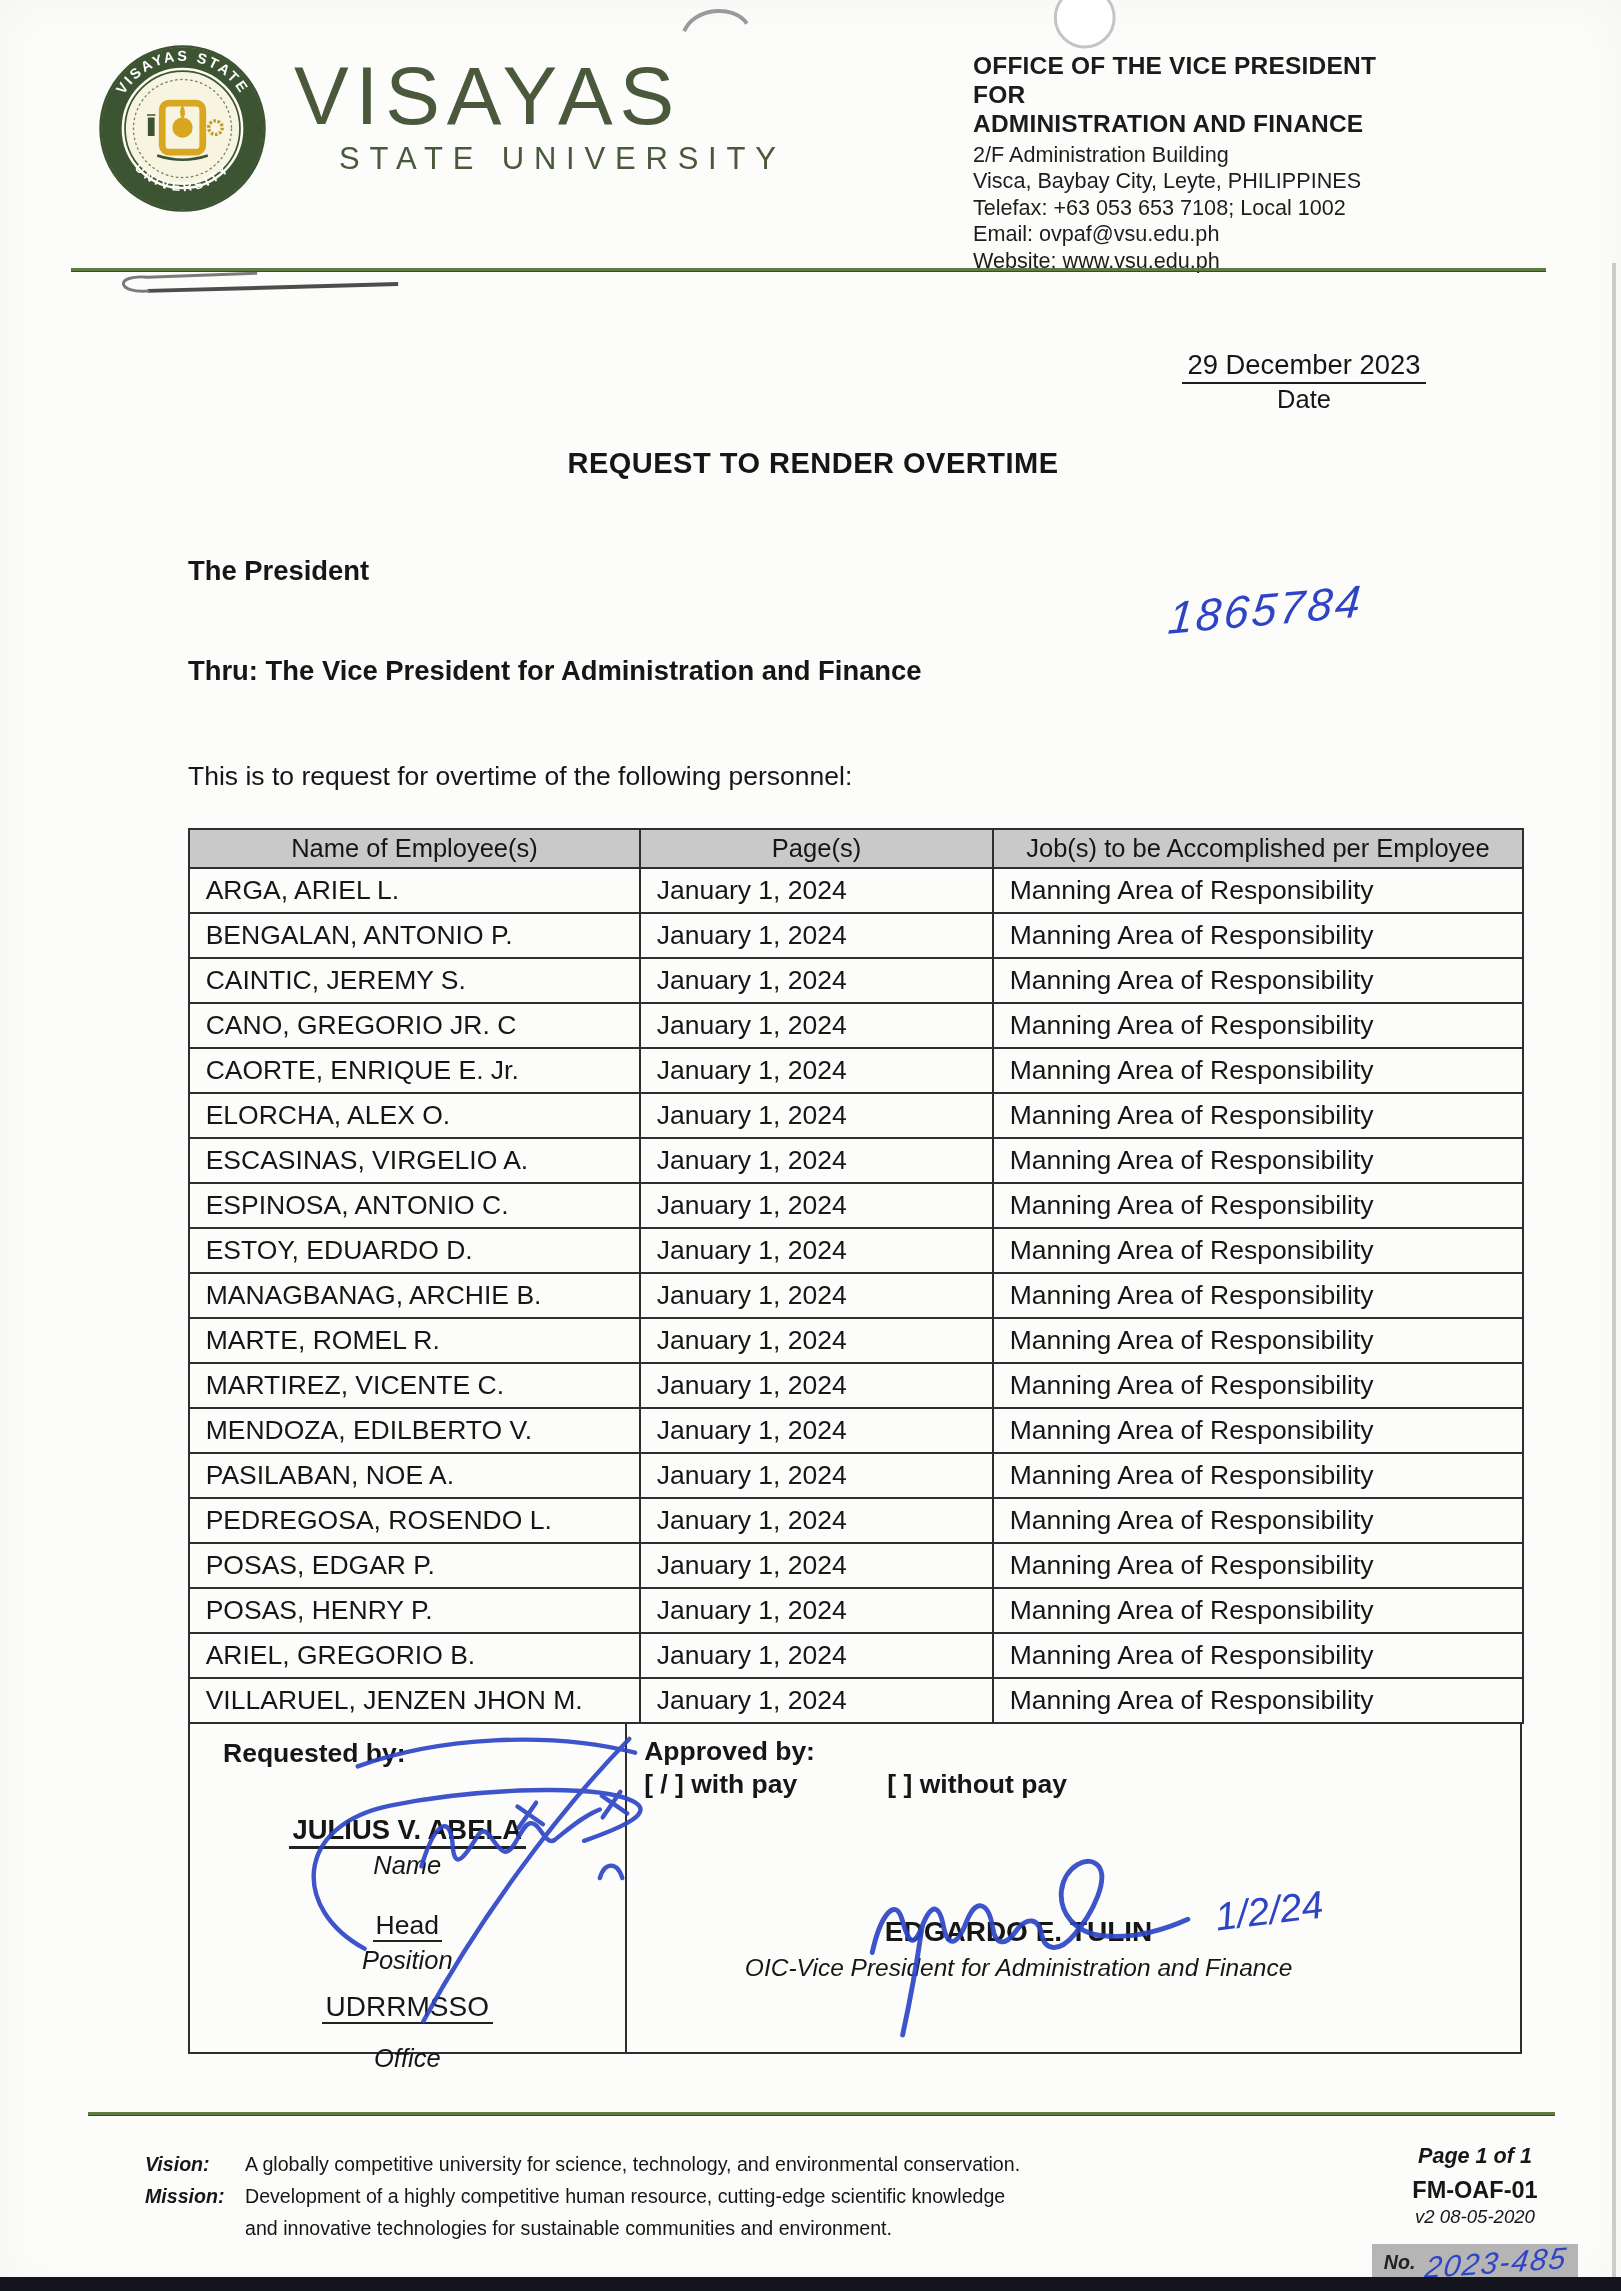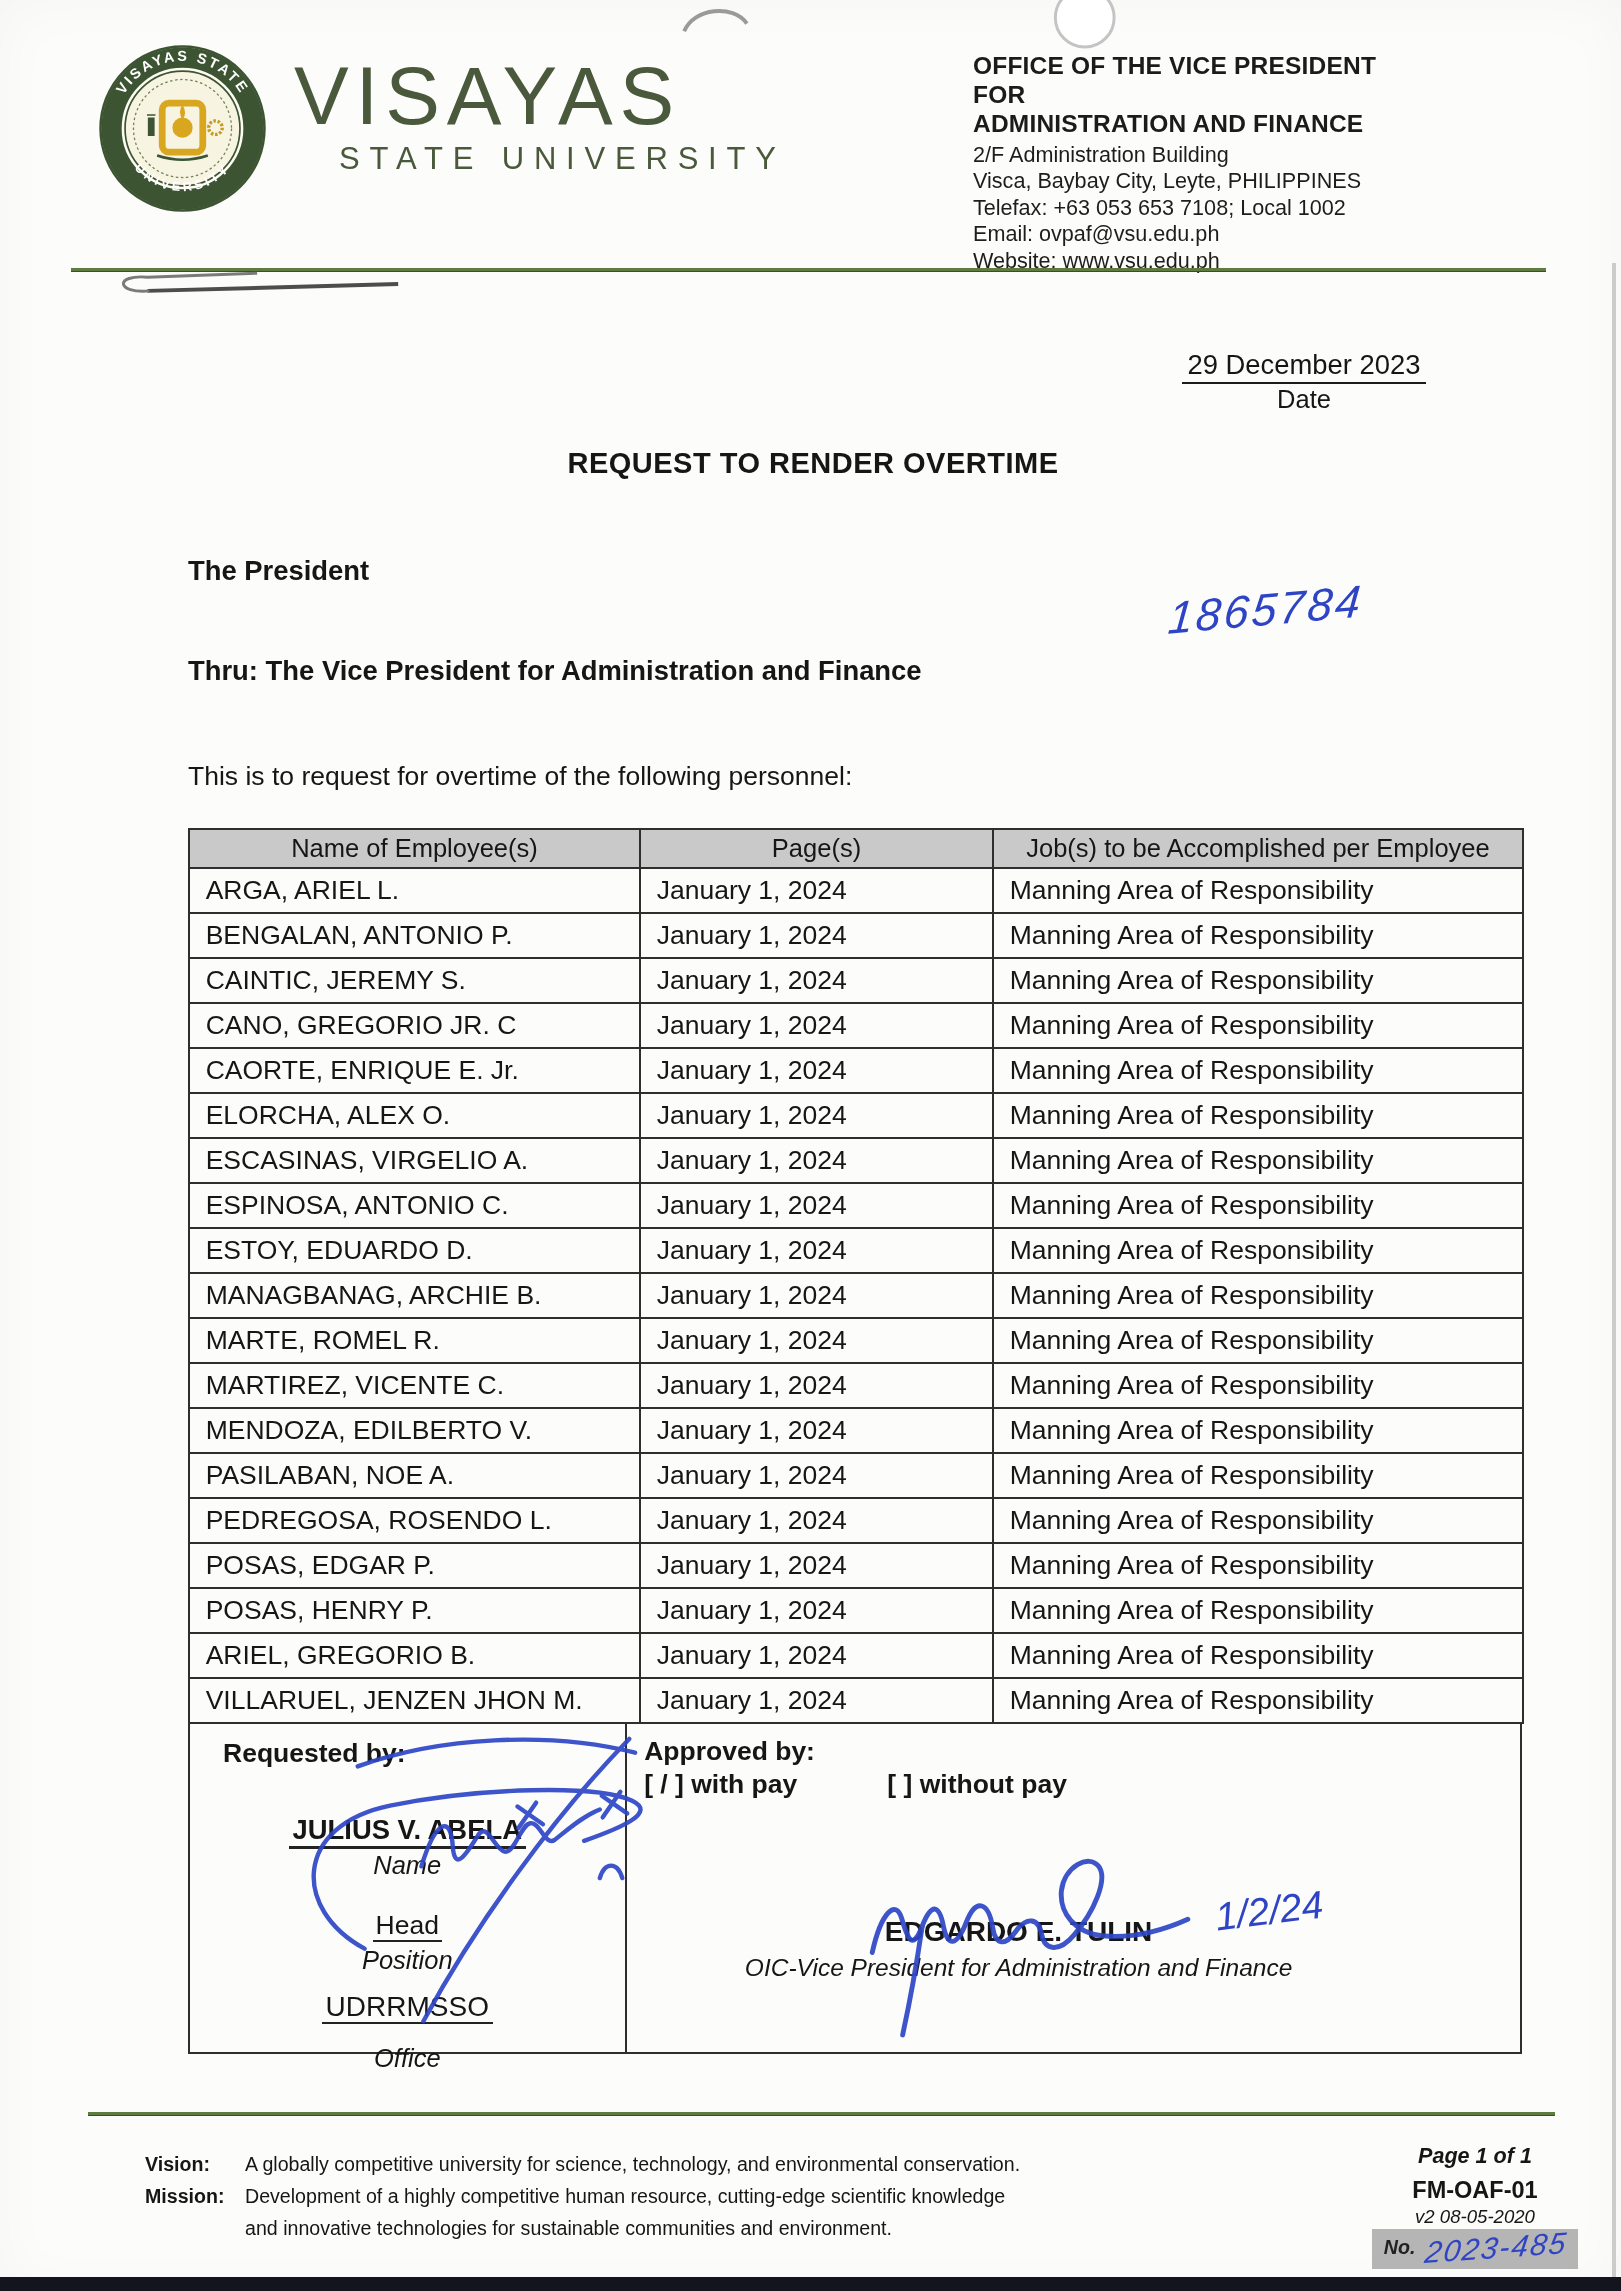--- a/index.html
+++ b/index.html
@@ -69,28 +69,28 @@
 
   .sig-right .sig-label{position:absolute;left:17.6px;top:11.8px;}
   .pay-line{position:absolute;left:17.6px;top:45px;font-size:26.5px;font-weight:bold;}
   .pay-line .gap{display:inline-block;width:90px;}
   .approver{position:absolute;left:108px;top:192px;width:568px;text-align:center;}
   .approver-name{font-size:28px;font-weight:bold;}
   .approver-pos{font-size:24.5px;font-style:italic;margin-top:5.9px;}
   .approved-date{position:absolute;left:588px;top:165px;font-size:39px;transform:rotate(-7deg);}
 
   
-  .footer-labels{left:145px;top:2148px;font-size:19.6px;font-weight:bold;line-height:32px;}
+  .footer-labels{left:145px;top:2148px;font-size:19.6px;font-weight:bold;line-height:32px;font-style:italic;}
   .footer-text{left:245px;top:2148px;width:823px;font-size:19.6px;line-height:32px;}
   .footer-text .one-line{white-space:nowrap;}
   .form-block{left:1372px;top:2143px;width:206px;text-align:center;}
   .page-info{font-size:21.6px;font-style:italic;font-weight:600;}
   .form-code{font-size:23.5px;font-weight:bold;margin-top:7.8px;}
   .form-version{font-size:18.6px;font-style:italic;margin-top:2px;}
-  .no-strip{margin-top:1px;background:#b5b5b5;padding:2px 7.8px 3.9px 11.8px;display:flex;align-items:center;text-align:right;}
+  .no-strip{margin-top:16px;background:#b5b5b5;padding:2px 7.8px 3.9px 11.8px;display:flex;align-items:center;text-align:right;}
   .no-label{font-size:19.6px;font-style:italic;font-weight:600;color:#222;}
   .no-value{font-size:30px;margin-left:9.8px;transform:rotate(-4deg) skewX(-12deg);letter-spacing:2px;}
 
   .bottom-bar{left:0;bottom:0;width:1621px;height:14.7px;background:#14141f;}
   .right-edge{left:1612px;top:263px;width:3.9px;height:2019px;background:#cccdc9;}
 
   .sig-overlay{left:0;top:0;width:1621px;height:2292px;pointer-events:none;z-index:6;}
   .artifact-overlay{left:0;top:0;width:1621px;height:333px;pointer-events:none;z-index:7;}
 </style>
 </head>

